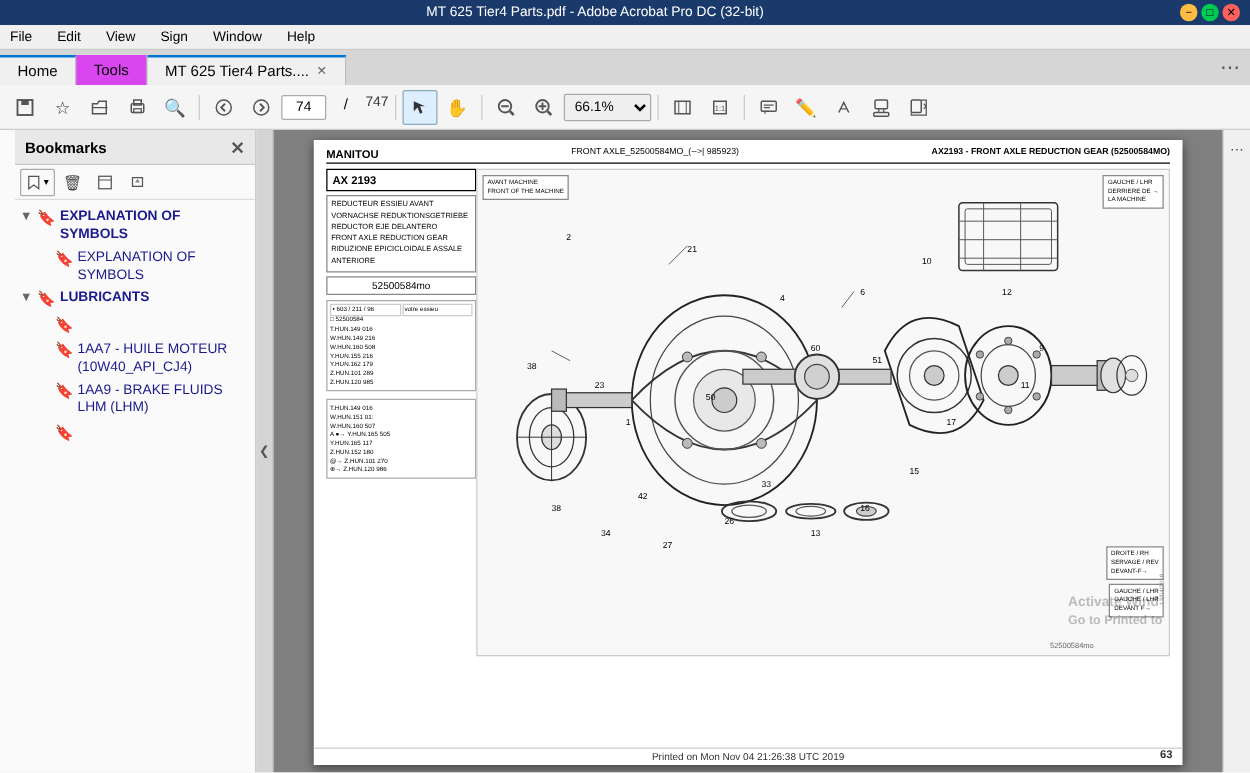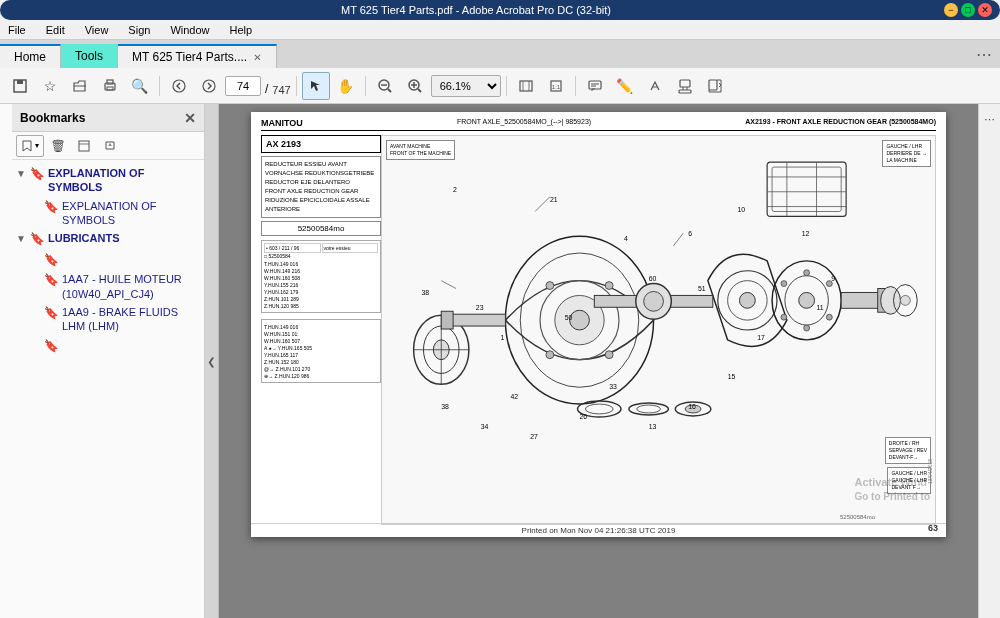--- a/index.html
+++ b/index.html
@@ -7,21 +7,20 @@
 
     
     #title-bar {
       height: 20px;
       background: #1a3a6b;
       display: flex;
       align-items: center;
       padding: 0 8px;
       color: white;
       font-size: 11px;
-      border-radius: 10px;
     }
     .title-btn { width: 14px; height: 14px; border-radius: 50%; border: none; cursor: pointer; font-size: 9px; display: flex; align-items: center; justify-content: center; }
     .minimize-btn { background: #ffbd44; }
     .maximize-btn { background: #00ca56; }
     .close-btn { background: #ff605c; }
 
     
     #menu-bar {
       height: 20px;
       background: #f0f0f0;
@@ -43,21 +42,21 @@
       padding: 0 0;
     }
     .tab {
       height: 24px;
       padding: 0 14px;
       display: flex;
       align-items: center;
       font-size: 12px;
       cursor: pointer;
       border-right: 1px solid #bbb;
-      background: #5eead4;
+      background: #d946ef;
       white-space: nowrap;
     }
     .tab.active {
       background: #f0f0f0;
       border-top: 2px solid #0078d7;
     }
     .tab .tab-close { margin-left: 6px; font-size: 10px; color: #666; cursor: pointer; }
     #tab-overflow { margin-left: auto; padding: 4px 8px; font-size: 16px; cursor: pointer; color: #555; }
 
     
@@ -71,21 +70,21 @@
       gap: 2px;
     }
     .tool-btn {
       width: 28px; height: 28px;
       display: flex; align-items: center; justify-content: center;
       cursor: pointer; border: 1px solid transparent; border-radius: 2px;
       font-size: 14px; color: #333;
     }
     .tool-separator { width: 1px; height: 20px; background: #ccc; margin: 0 3px; }
     #page-input-area {
-      display: flex; align-items: flex-end; gap: 4px; font-size: 12px;
+      display: flex; align-items: flex-start; gap: 14px; font-size: 12px;
     }
     #page-input {
       width: 36px; height: 20px; text-align: center; border: 1px solid #aaa;
       font-size: 11px; border-radius: 2px;
     }
     #page-total { font-size: 11px; color: #333; }
     #zoom-select {
       height: 22px; border: 1px solid #aaa; border-radius: 2px; font-size: 11px;
       padding: 0 4px; min-width: 70px;
     }
@@ -172,21 +171,21 @@
       display: flex;
       flex-direction: column;
       align-items: center;
       overflow: hidden;
       position: relative;
     }
 
     #pdf-page {
       background: white;
       width: 695px;
-      height: 425px;
+      height: 500px;
       margin-top: 8px;
       box-shadow: 0 2px 8px rgba(0,0,0,0.5);
       position: relative;
       overflow: hidden;
     }
 
     
     #pdf-content {
       width: 100%;
       height: 100%;

